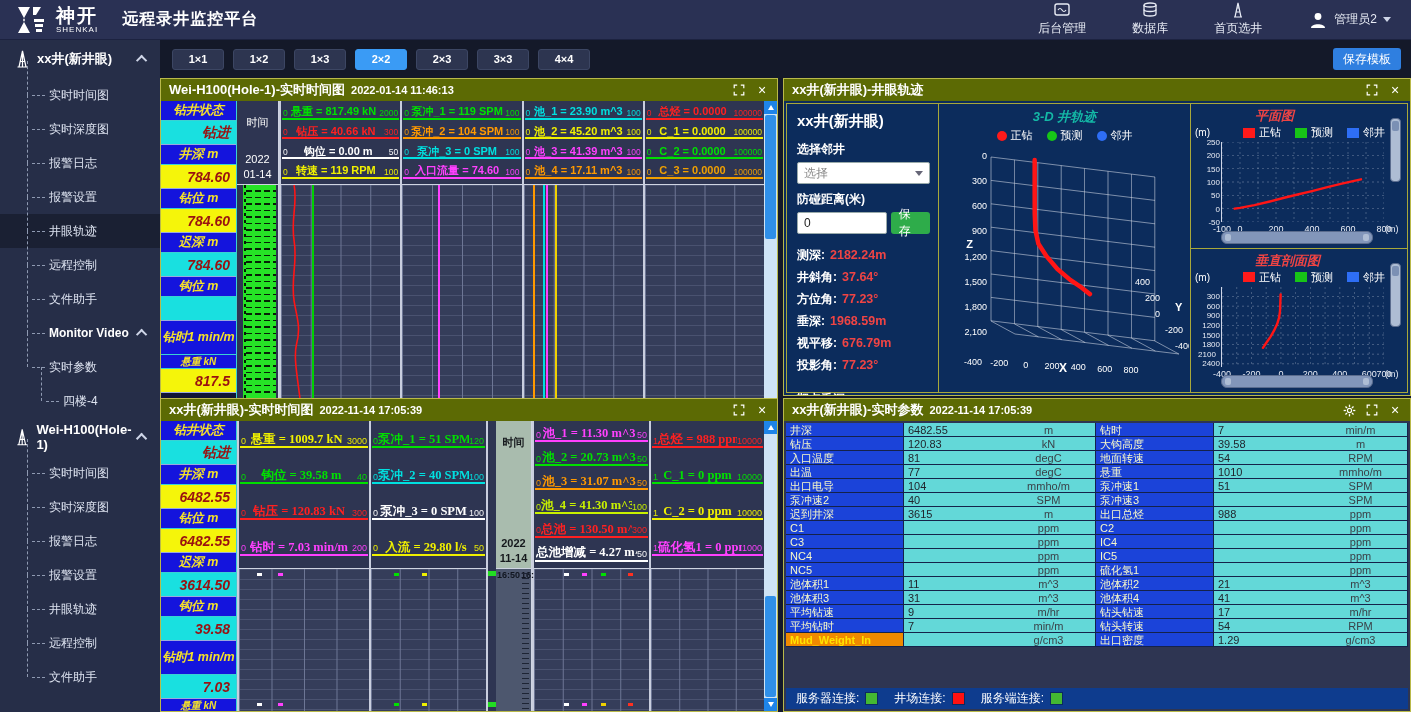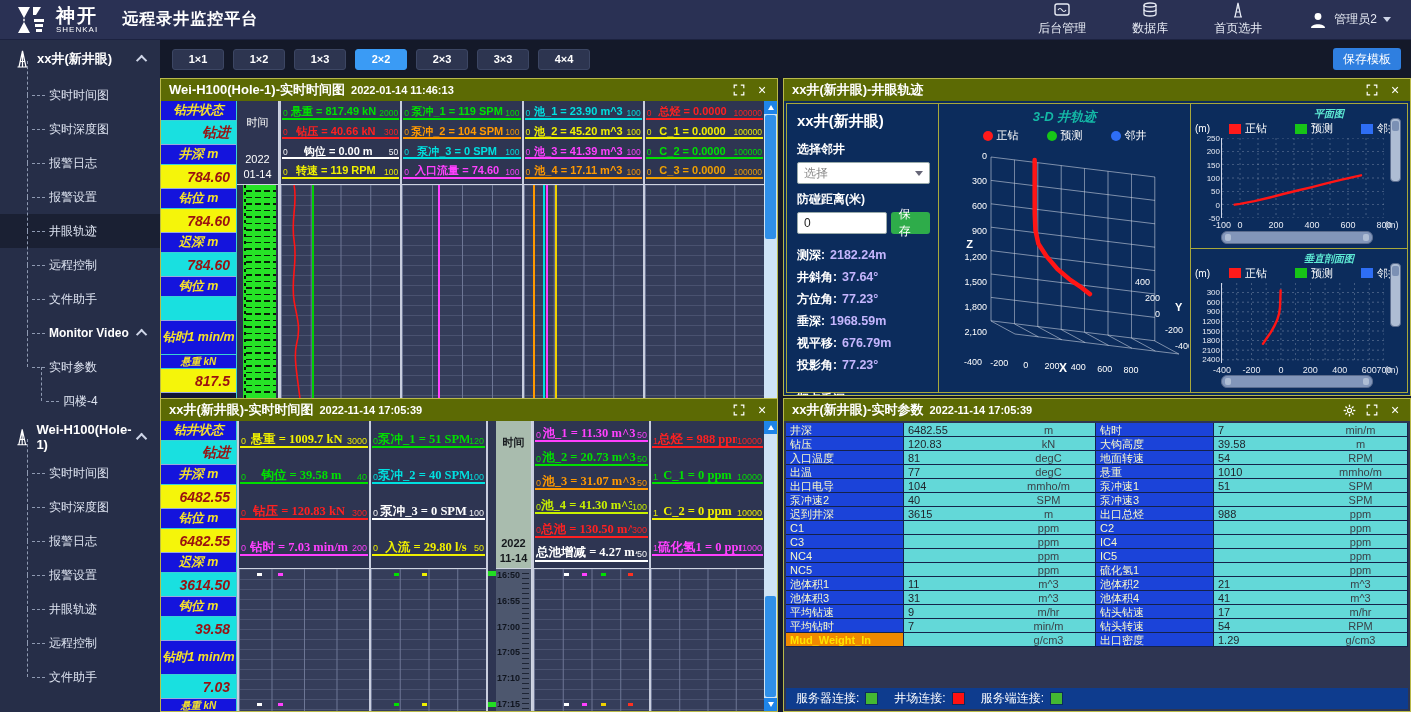--- a/index.html
+++ b/index.html
@@ -85,53 +85,53 @@
   .vsb .ar.dn i{border-top:5px solid #fff;}
   .vsb .th{position:absolute;left:1px;right:1px;top:14px;height:40%;background:#2f8fe8;border-radius:2px;}
   
   #panel-bl .trk-h{height:148px;flex:0 0 148px;}
   #panel-bl .cl .lb{font-size:12.5px;font-family:Liberation Serif, serif;}
   #panel-bl .cl .mn,#panel-bl .cl .mx{font-size:9px;}
   #panel-bl .tcol{width:36px;flex:0 0 36px;}
   #panel-bl .tcol-h{height:148px;flex:0 0 148px;background:#a9bcae;color:#15181c;font-weight:bold;}
   .act-strip{width:10px;flex:0 0 10px;background:#2e3552;border-left:2px solid #c9cede;position:relative;}
   .gbar{position:absolute;left:0;right:0;height:5px;background:#22dd22;}
-  .ruler{flex:1;position:relative;background:#4d576e;display:flex;flex-direction:column;justify-content:space-between;padding:2px 0;}
+  .ruler{flex:1;position:relative;background:#4d576e;display:flex;flex-direction:row;justify-content:space-between;padding:2px 0;}
   .ruler::after{content:'';position:absolute;right:2px;top:0;bottom:0;width:7px;background:repeating-linear-gradient(to bottom,transparent 0 4px,#1d2434 4px 5px);}
   .rt{font-size:9px;color:#10151f;font-weight:bold;padding-left:1px;line-height:1;}
   .mk{position:absolute;width:5px;height:3px;}
   #panel-bl .trk{width:auto;}
   
   .w132{flex:0 0 132px;} .w117{flex:0 0 117px;} .w115{flex:0 0 115px;}
   
   #panel-tr .panel-b{background:#0c2c5c;}
   .tr-wrap{flex:1;margin:2px;border:1px solid #a8a83a;display:flex;}
   .tr-left{width:152px;flex:0 0 152px;padding:8px 8px 0 10px;border-right:1px solid #a8a83a;}
   .tr-well{font-size:15px;font-weight:bold;color:#fff;margin-bottom:10px;}
   .tr-lab{font-size:12px;font-weight:bold;color:#fff;margin:7px 0 4px;}
   .tr-select{height:22px;background:#fff;border:1px solid #9aa;border-radius:2px;color:#888;font-size:12px;display:flex;align-items:center;padding:0 6px;cursor:pointer;}
   .tr-select .caret-dn{margin-left:auto;border-top-color:#667;}
   .tr-dist{display:flex;gap:4px;}
   .tr-input{width:92px;height:22px;background:#fff;border:1px solid #9aa;border-radius:2px;color:#222;font-size:12px;display:flex;align-items:center;padding:0 6px;}
   .tr-save{height:22px;padding:0 8px;background:#2eac4a;border-radius:3px;color:#fff;font-size:12px;display:flex;align-items:center;cursor:pointer;}
   .meas{margin-top:10px;}
   .meas-row{display:flex;align-items:center;height:22px;}
   .meas-lab{font-size:12px;font-weight:bold;color:#fff;white-space:nowrap;}
-  .meas-val{font-size:12.5px;font-weight:bold;color:#c4b5fd;margin-left:5px;white-space:nowrap;}
+  .meas-val{font-size:12.5px;font-weight:bold;color:#ef4444;margin-left:5px;white-space:nowrap;}
   .meas-target{margin-top:12px;}
   .tr-mid{width:252px;flex:0 0 252px;position:relative;padding-top:4px;border-right:1px solid #a8a83a;}
   .c3-title{text-align:center;font-size:13px;font-weight:bold;font-style:italic;color:#14b8a6;}
-  .legend{display:flex;justify-content:center;gap:28px;margin-top:2px;}
+  .legend{display:flex;justify-content:center;gap:14px;margin-top:2px;}
   .lg-item{display:flex;align-items:center;gap:4px;font-size:11px;color:#fff;}
   .lg-dot{width:10px;height:10px;border-radius:50%;}
   .lg-sq{width:12px;height:10px;}
   .tr-right{flex:1;display:flex;flex-direction:column;}
   .mini{flex:1;position:relative;padding:3px 4px 0 4px;border-bottom:1px solid #a8a83a;}
   .mini:last-child{border-bottom:none;}
-  .mini-title{text-align:center;font-size:10px;font-weight:bold;font-style:italic;color:#5eead4;padding-left:60px;}
+  .mini-title{font-size:13px;font-weight:bold;font-style:italic;color:#ef4444;padding-left:60px;}
   .mini-head{display:flex;align-items:center;}
   .mini-m{font-size:10px;color:#fff;width:30px;}
   .mini-plot{position:relative;margin-left:26px;margin-top:2px;width:162px;height:80px;border-left:1px solid #cfd6e8;}
   .yt{position:absolute;right:100%;margin-right:2px;font-size:8px;color:#e8ecf5;width:26px;text-align:right;}
   .xt{position:absolute;top:100%;margin-top:2px;font-size:9px;color:#e8ecf5;transform:translateX(-50%);}
   .x-unit{position:absolute;left:100%;top:100%;margin-top:2px;margin-left:2px;font-size:9px;color:#e8ecf5;white-space:nowrap;}
   .hsb{position:absolute;left:30px;right:34px;bottom:4px;height:13px;background:#8296ba;border-radius:6px;border:1px solid #5a6c8e;}
   .hsb::before,.hsb::after{content:'';position:absolute;top:2px;width:6px;height:7px;background:#aebdd4;border-radius:2px;}
   .hsb::before{left:3px;} .hsb::after{right:3px;}
   .mini-vsb{position:absolute;right:6px;top:14px;width:11px;height:64px;background:#aebdd4;border-radius:4px;border:1px solid #5a6c8e;}
@@ -789,21 +789,21 @@
                   <line x1="0" y1="76.8" x2="162" y2="76.8" stroke="#c7cede" stroke-width="0.6" opacity="0.55" stroke-dasharray="2,3"></line>
                   <polyline points="58.61454545454546,7.359999999999999 58.32,16 58.025454545454544,24 57.14181818181818,30.4 55.22727272727273,36.800000000000004 52.28181818181819,43.2 48.6,49.6 44.18181818181818,56 40.941818181818185,60.8" fill="none" stroke="#ff1515" stroke-width="2.4" stroke-linecap="round"></polyline>
                 </svg>
               <span class="x-unit">(m)</span>
             <span class="yt" style="top: 5.6px;">300</span>
                 <span class="yt" style="top: 15.2px;">600</span>
                 <span class="yt" style="top: 24.8px;">900</span>
                 <span class="yt" style="top: 34.4px;">1200</span>
                 <span class="yt" style="top: 44px;">1500</span>
                 <span class="yt" style="top: 53.6px;">1800</span>
-                <span class="yt" style="top: 63.2px;">2100</span>
+                <span class="yt" style="top: 63.2px; text-align: center;">2100</span>
                 <span class="yt" style="top: 72.8px;">2400</span>
                 <span class="xt" style="left: 0px;">-400</span>
                 <span class="xt" style="left: 29.4545px;">-200</span>
                 <span class="xt" style="left: 58.9091px;">0</span>
                 <span class="xt" style="left: 88.3636px;">200</span>
                 <span class="xt" style="left: 117.818px;">400</span>
                 <span class="xt" style="left: 147.273px;">600</span>
                 <span class="xt" style="left: 162px;">700</span>
               </div>
             <div class="hsb"></div>

